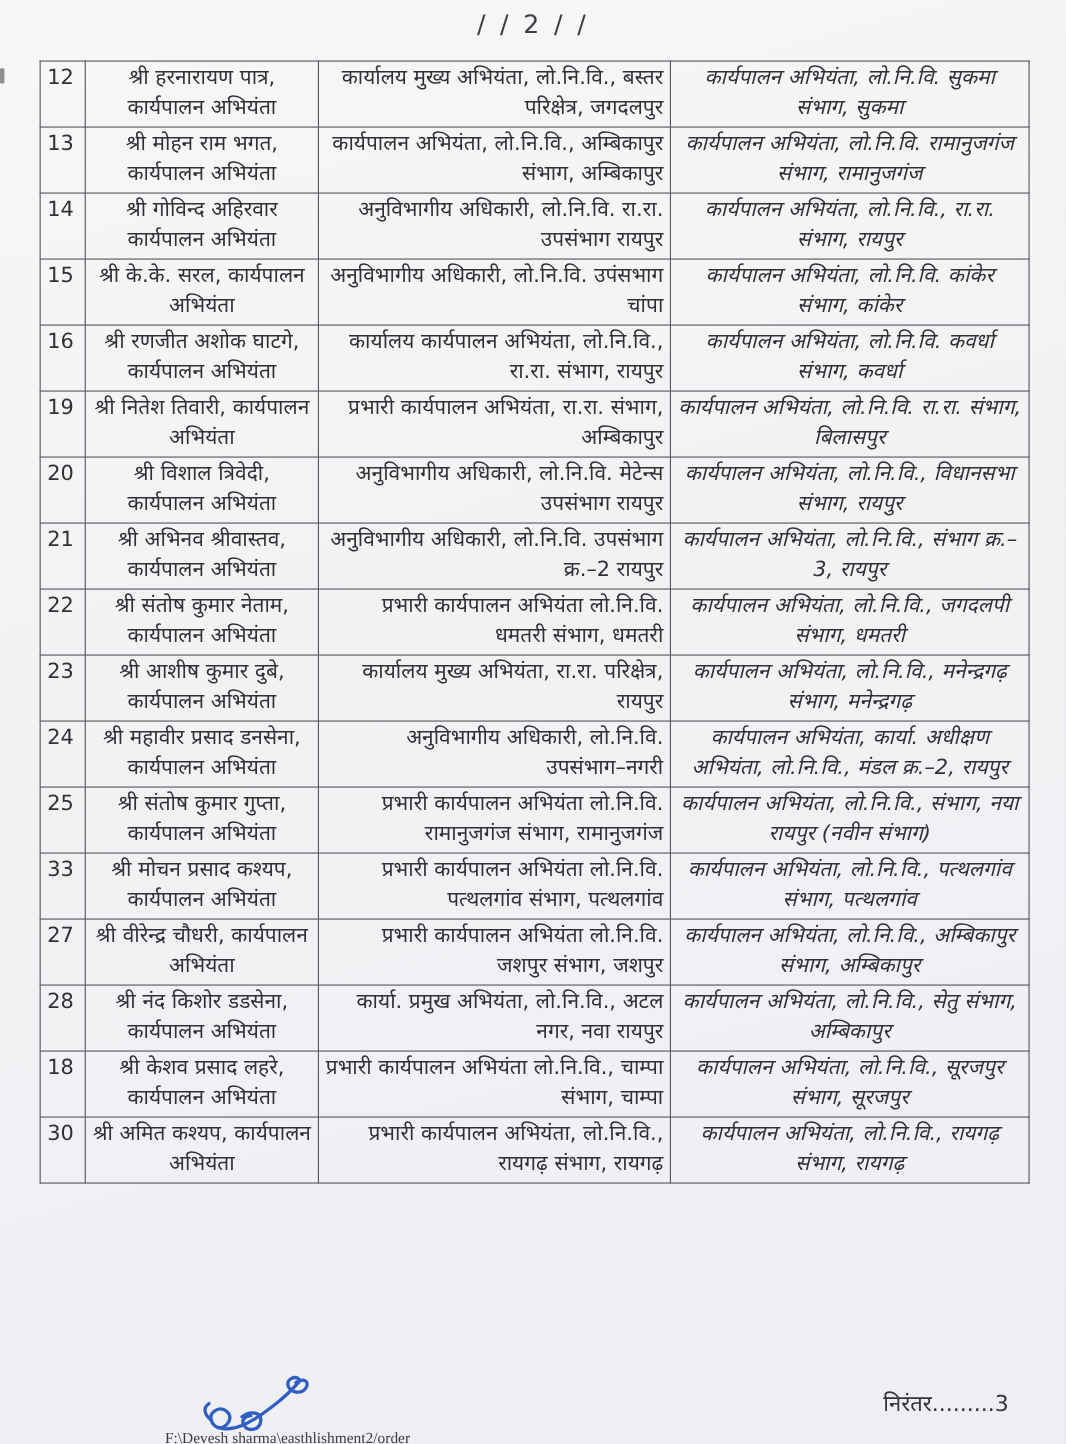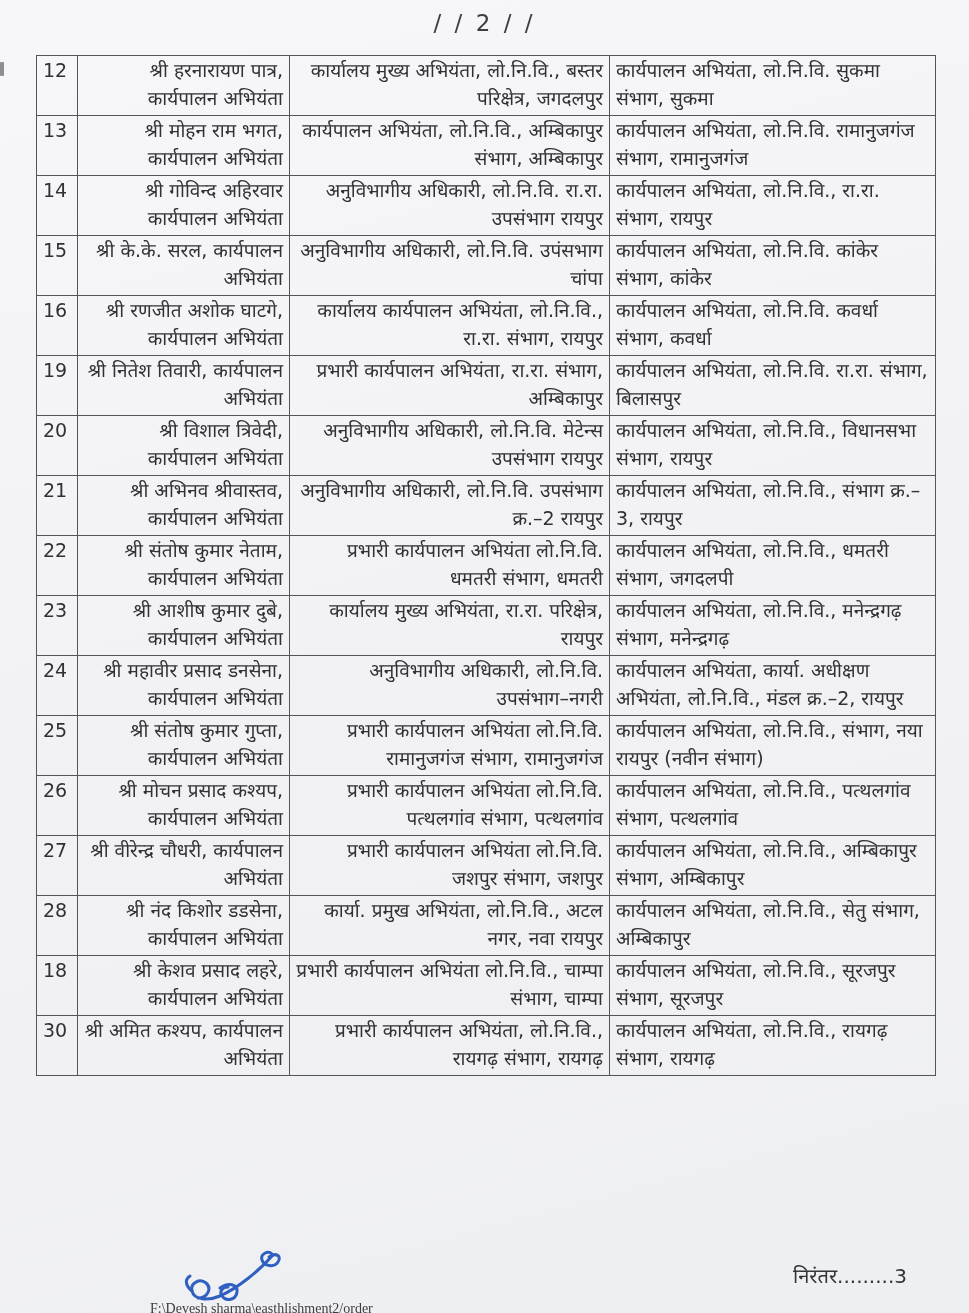--- a/index.html
+++ b/index.html
@@ -28,25 +28,25 @@
   table.order-table td {
     border:1.6px solid #54555a;
     vertical-align:top;
     font-size:19px;
     line-height:28px;
     padding:0px 6px 3px 6px;
     color:#313135;
   }
   td.c-sn   { width:41px;  text-align:left; padding-left:2px; padding-right:2px;
               font-size:18px; color:#3a3a3f; }
-  td.c-name { width:212px; text-align:right;  padding-left:9px; }
+  td.c-name { width:212px; text-align:center;  padding-left:9px; }
   td.c-from { width:320px; text-align:right; }
-  td.c-to   { width:326px; text-align:left; }
+  td.c-to   { width:326px; text-align:center;font-style:italic; }
   .footer-continue {
-    position:absolute; top:1262px; right:62px;
+    position:absolute; top:1262px; right:52px;
     font-size:20px; color:#343438;
   }
   .signature {
     position:absolute; top:1248px; left:168px;
     width:120px; height:62px;
   }
   .file-path {
     position:absolute; top:1301px; left:150px;
     font-family:"Liberation Serif","DejaVu Serif",serif;
     font-size:14px; color:#3c3c40;
@@ -114,42 +114,42 @@
         <tr>
           <td class="c-sn">21</td>
           <td class="c-name">श्री अभिनव श्रीवास्तव, कार्यपालन अभियंता</td>
           <td class="c-from">अनुविभागीय अधिकारी, लो.नि.वि. उपसंभाग क्र.–2 रायपुर</td>
           <td class="c-to">कार्यपालन अभियंता, लो.नि.वि., संभाग क्र.–3, रायपुर</td>
         </tr>
         <tr>
           <td class="c-sn">22</td>
           <td class="c-name">श्री संतोष कुमार नेताम, कार्यपालन अभियंता</td>
           <td class="c-from">प्रभारी कार्यपालन अभियंता लो.नि.वि. धमतरी संभाग, धमतरी</td>
-          <td class="c-to">कार्यपालन अभियंता, लो.नि.वि., धमतरी संभाग, जगदलपी</td>
+          <td class="c-to">कार्यपालन अभियंता, लो.नि.वि., जगदलपी संभाग, धमतरी</td>
         </tr>
         <tr>
           <td class="c-sn">23</td>
           <td class="c-name">श्री आशीष कुमार दुबे, कार्यपालन अभियंता</td>
           <td class="c-from">कार्यालय मुख्य अभियंता, रा.रा. परिक्षेत्र, रायपुर</td>
           <td class="c-to">कार्यपालन अभियंता, लो.नि.वि., मनेन्द्रगढ़ संभाग, मनेन्द्रगढ़</td>
         </tr>
         <tr>
           <td class="c-sn">24</td>
           <td class="c-name">श्री महावीर प्रसाद डनसेना, कार्यपालन अभियंता</td>
           <td class="c-from">अनुविभागीय अधिकारी, लो.नि.वि. उपसंभाग–नगरी</td>
           <td class="c-to">कार्यपालन अभियंता, कार्या. अधीक्षण अभियंता, लो.नि.वि., मंडल क्र.–2, रायपुर</td>
         </tr>
         <tr>
           <td class="c-sn">25</td>
           <td class="c-name">श्री संतोष कुमार गुप्ता, कार्यपालन अभियंता</td>
           <td class="c-from">प्रभारी कार्यपालन अभियंता लो.नि.वि. रामानुजगंज संभाग, रामानुजगंज</td>
           <td class="c-to">कार्यपालन अभियंता, लो.नि.वि., संभाग, नया रायपुर (नवीन संभाग)</td>
         </tr>
         <tr>
-          <td class="c-sn">26</td>
+          <td class="c-sn">33</td>
           <td class="c-name">श्री मोचन प्रसाद कश्यप, कार्यपालन अभियंता</td>
           <td class="c-from">प्रभारी कार्यपालन अभियंता लो.नि.वि. पत्थलगांव संभाग, पत्थलगांव</td>
           <td class="c-to">कार्यपालन अभियंता, लो.नि.वि., पत्थलगांव संभाग, पत्थलगांव</td>
         </tr>
         <tr>
           <td class="c-sn">27</td>
           <td class="c-name">श्री वीरेन्द्र चौधरी, कार्यपालन अभियंता</td>
           <td class="c-from">प्रभारी कार्यपालन अभियंता लो.नि.वि. जशपुर संभाग, जशपुर</td>
           <td class="c-to">कार्यपालन अभियंता, लो.नि.वि., अम्बिकापुर संभाग, अम्बिकापुर</td>
         </tr>

